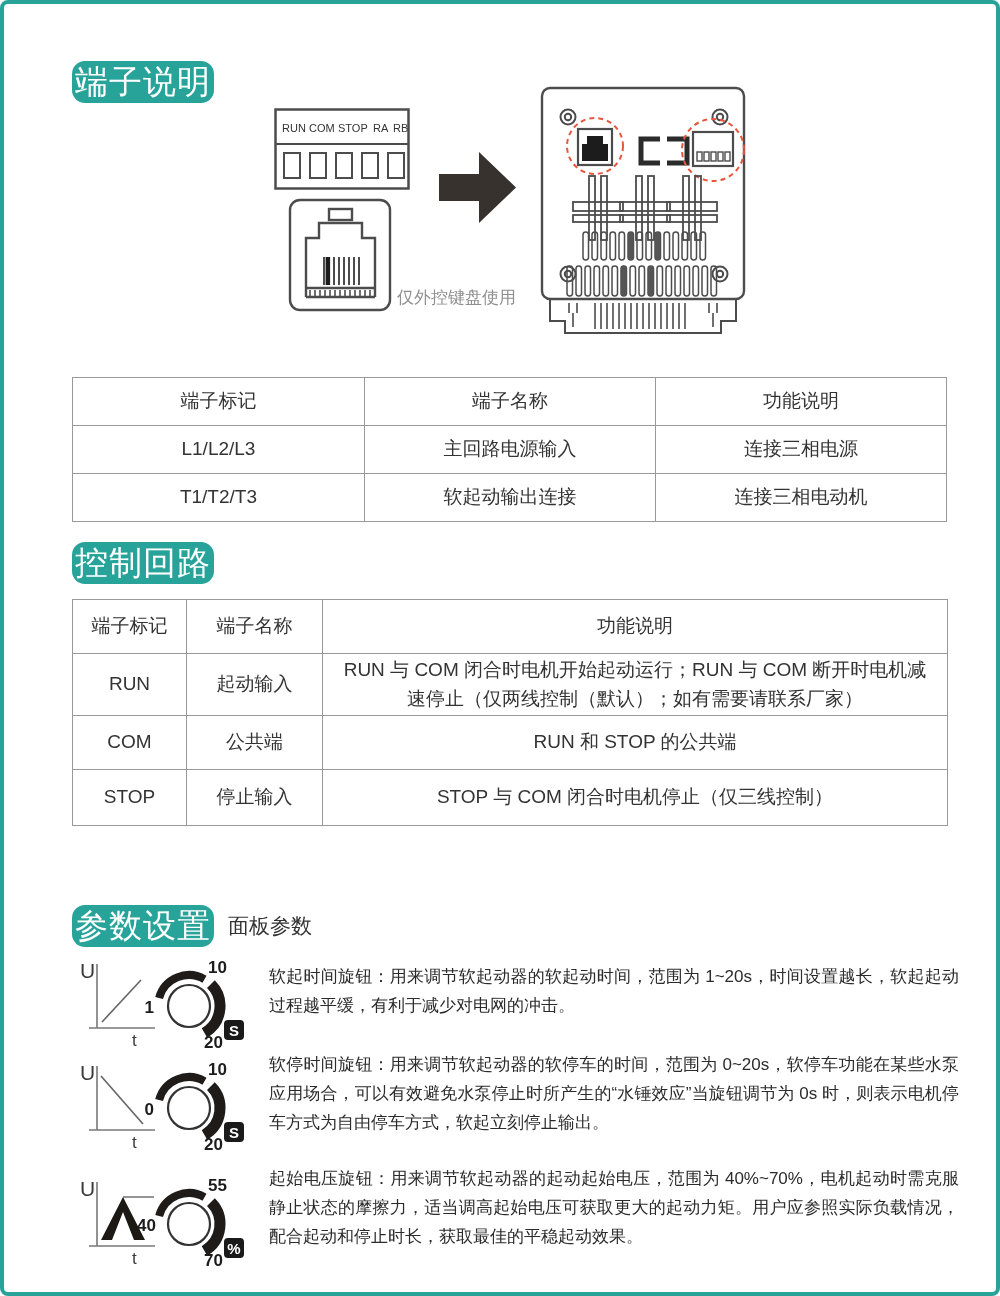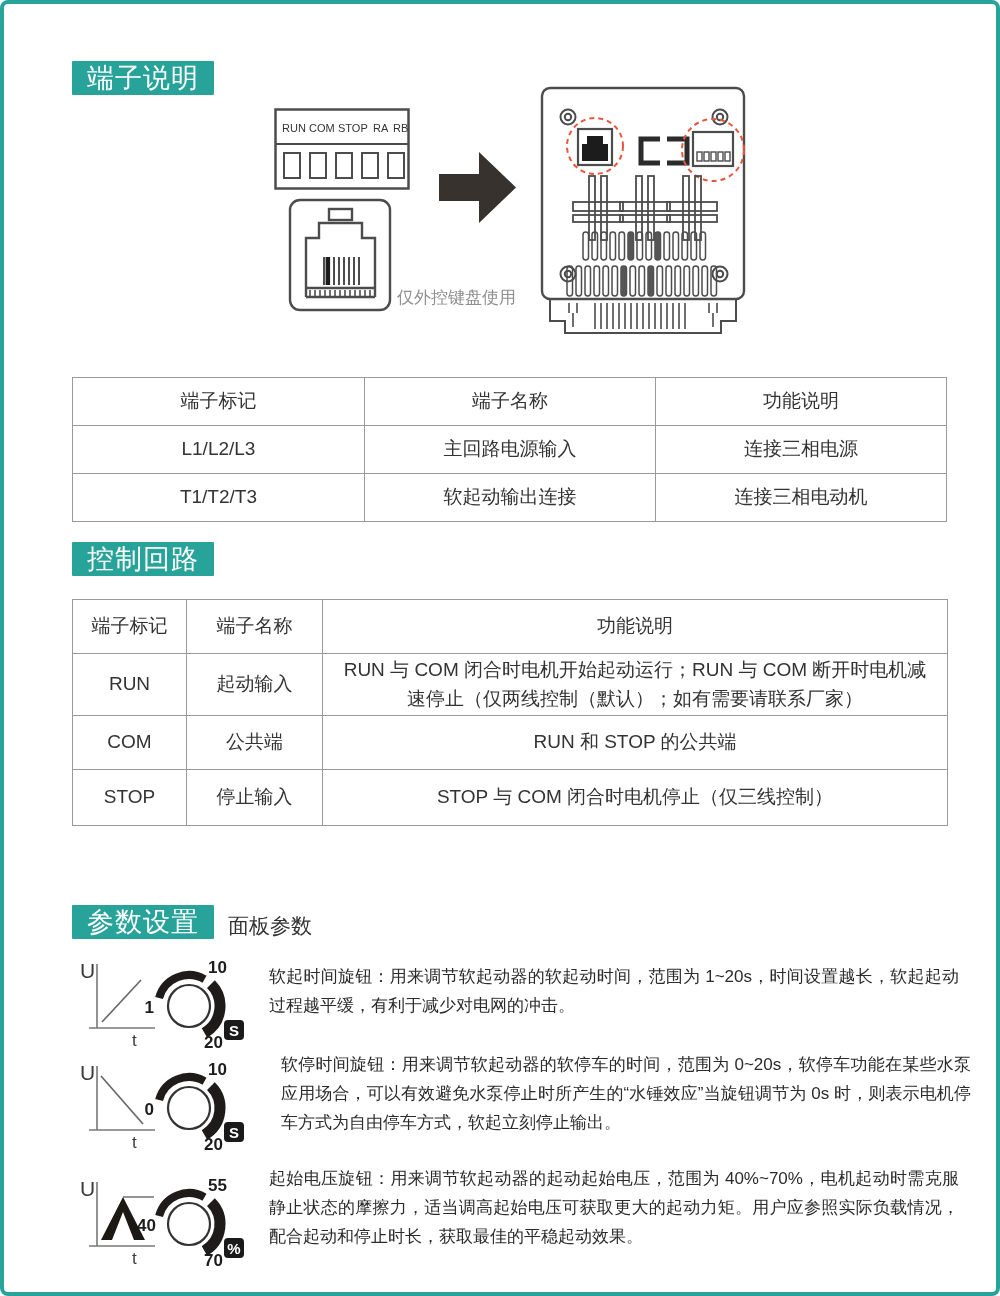--- a/index.html
+++ b/index.html
@@ -1,36 +1,36 @@
 <!DOCTYPE html>
 <html><head>
 <meta charset="utf-8">
 <style>
   html,body{margin:0;padding:0;background:#fff;}
   body{width:1000px;height:1296px;position:relative;font-family:"Liberation Sans","DejaVu Sans",sans-serif;color:#2e2e2e;}
   .page{position:absolute;inset:0;border:4px solid #27a39a;border-radius:8px;background:#fff;box-sizing:border-box;}
-  .badge{position:absolute;left:68px;width:142px;height:34px;background:#27a39a;color:#fff;
-         border-radius:1px;display:flex;align-items:center;justify-content:center;
-         font-size:27px;letter-spacing:1px;}
+  .badge{position:absolute;left:68px;width:142px;height:42px;background:#27a39a;color:#fff;
+         border-radius:13px;display:flex;align-items:center;justify-content:center;
+         font-size:33px;letter-spacing:1px;}
   .subtitle{position:absolute;left:224px;top:908px;font-size:21px;color:#333;}
   .caption{position:absolute;left:393px;top:282px;font-size:17px;color:#8f8f8f;font-family:Liberation Serif, serif;}
   svg{font-family:inherit;}
   .diagram{position:absolute;}
   
   table{border-collapse:collapse;position:absolute;table-layout:fixed;background:#fff;}
   td,th{border:1.5px solid #9a9a9a;font-weight:normal;font-size:19px;color:#333;
         text-align:center;vertical-align:middle;padding:2px 14px;line-height:1.5;box-sizing:border-box;}
   #main-table{left:68px;top:373px;width:875px;}
   #main-table tr{height:48px;}
   #ctrl-table{left:68px;top:595px;width:875px;}
   #ctrl-table col.c1{width:114px;} #ctrl-table col.c2{width:136px;} #ctrl-table col.c3{width:625px;}
   #ctrl-table tr.h{height:54px;} #ctrl-table tr.r1{height:61px;} #ctrl-table tr.r2{height:54px;}
   #ctrl-table tr.r3{height:56px;} #ctrl-table tr.r4{height:62px;}
   .para{position:absolute;left:265px;width:690px;font-size:17px;line-height:29px;color:#2b2b2b;text-align:justify;}
-  #para-1{top:958px;} #para-2{top:1046px;margin-left:12px;} #para-3{top:1160px;}
+  #para-1{top:958px;} #para-2{top:1046px;} #para-3{top:1160px;}
   .knob{position:absolute;left:72px;width:170px;height:95px;}
   #knob-1{top:952px;} #knob-2{top:1054px;} #knob-3{top:1170px;}
 </style>
 </head>
 <body>
 
 <div class="page">
 
   <div class="badge" style="top:57px">
     <span>端子说明</span>

